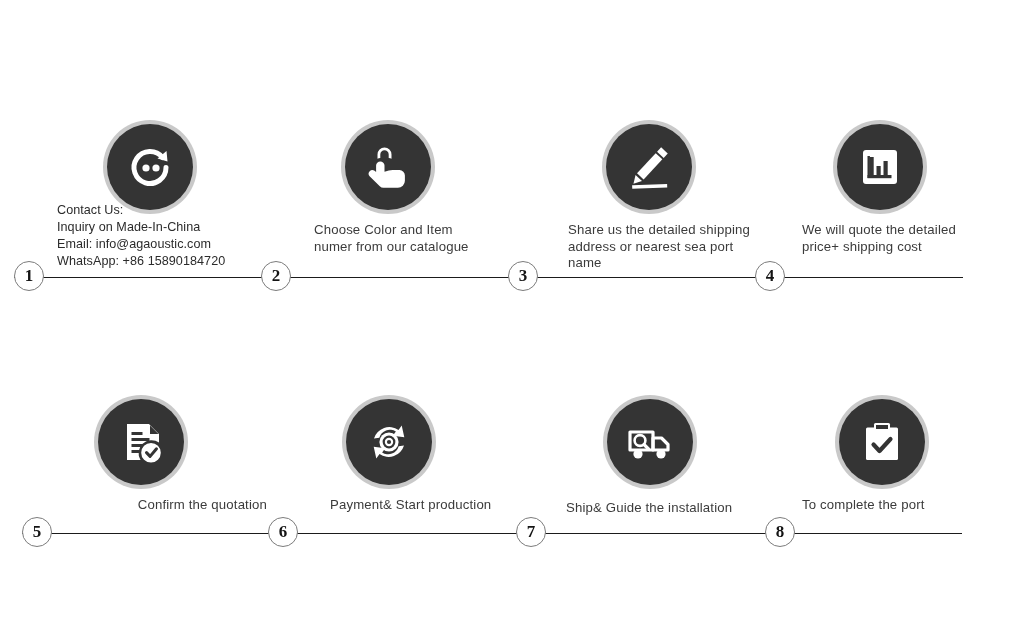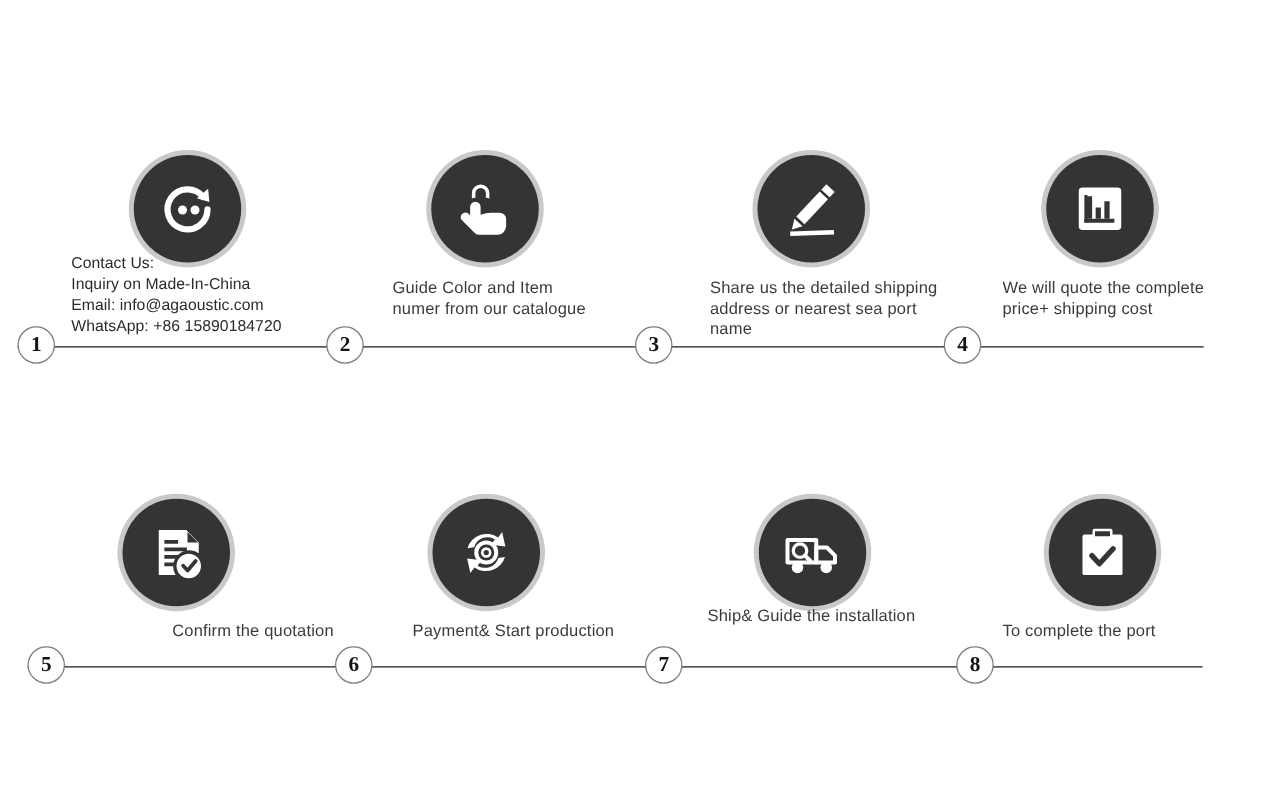--- a/index.html
+++ b/index.html
@@ -148,21 +148,21 @@
     <div class="step" style="left:288px; top:120px;">
       <div class="icon-wrap" style="left:53px;">
         <div class="icon-ring"></div>
         <div class="icon-disc">
           <svg width="52" height="52" viewBox="0 0 52 52">
             <path fill="#ffffff" d="M22.5 6.5 a7 7 0 0 1 7 7 v4.2 a6.6 6.6 0 0 0 -2.6 -0.6 h-0.2 v-3.6 a4.2 4.2 0 0 0 -8.4 0 v3.6 h-0.2 a6.6 6.6 0 0 0 -2.6 0.6 v-4.2 a7 7 0 0 1 7 -7 z"></path>
             <path fill="#ffffff" d="M18.3 20.4 a4.2 4.2 0 0 1 4.2 4.2 v6.1 l4.3 -1.1 a15.5 15.5 0 0 1 3.9 -0.5 h6.8 a5.4 5.4 0 0 1 5.4 5.4 v5.3 a7 7 0 0 1 -7 7 H21.4 a5 5 0 0 1 -3.6 -1.5 L7.6 35.2 a3.7 3.7 0 0 1 5 -5.4 l1.5 1.3 v-6.5 a4.2 4.2 0 0 1 4.2 -4.2 z"></path>
           </svg>
         </div>
       </div>
-      <div class="caption" style="left:26px; top:102px; width:215px;">Guide Color and Item
+      <div class="caption" style="left:26px; top:102px; width:215px;">Choose Color and Item
 numer from our catalogue</div>
     </div>
 
     <div class="step" style="left:535px; top:120px;">
       <div class="icon-wrap" style="left:67px;">
         <div class="icon-ring"></div>
         <div class="icon-disc">
           <svg width="56" height="56" viewBox="0 0 56 56">
             <g transform="rotate(-2 28 28)">
               <path fill="#ffffff" d="M40.8 8.8 l6.4 6.4 -4.2 4.2 -6.4 -6.4 z"></path>
@@ -185,21 +185,21 @@
           <svg width="56" height="56" viewBox="0 0 56 56">
             <rect x="11" y="11" width="34" height="34" rx="3" fill="#ffffff"></rect>
             <rect x="17.5" y="18" width="4.2" height="18" fill="#343434"></rect>
             <rect x="24.5" y="27" width="4.2" height="9" fill="#343434"></rect>
             <rect x="31.5" y="22" width="4.2" height="14" fill="#343434"></rect>
             <rect x="15.5" y="36" width="24" height="3.2" fill="#343434"></rect>
             <rect x="15.5" y="17" width="2.4" height="22" fill="#343434"></rect>
           </svg>
         </div>
       </div>
-      <div class="caption" style="left:22px; top:102px; width:215px;">We will quote the complete
+      <div class="caption" style="left:22px; top:102px; width:215px;">We will quote the detailed
 price+ shipping cost</div>
     </div>
 
     <div class="timeline" style="top:261px;">
       <div class="tl-line" style="left:14px; width:949px;"></div>
       <div class="node" style="left:14px;">1</div>
       <div class="node" style="left:261px;">2</div>
       <div class="node" style="left:508px;">3</div>
       <div class="node" style="left:755px;">4</div>
     </div>
@@ -257,21 +257,21 @@
             </g>
             <circle cx="16" cy="40" r="4.6" fill="#ffffff"></circle>
             <circle cx="39" cy="40" r="4.6" fill="#ffffff"></circle>
             <g fill="none" stroke="#ffffff" stroke-width="2.6">
               <circle cx="18" cy="26.5" r="5.4"></circle>
               <path d="M22 30.5 l4.5 4.5" stroke-linecap="round" stroke-width="3.2"></path>
             </g>
           </svg>
         </div>
       </div>
-      <div class="caption" style="left:31px; top:90px; width:230px;">Ship&amp; Guide the installation</div>
+      <div class="caption" style="left:31px; top:105px; width:230px;">Ship&amp; Guide the installation</div>
     </div>
 
     <div class="step" style="left:780px; top:137px;">
       <div class="icon-wrap" style="left:55px;">
         <div class="icon-ring"></div>
         <div class="icon-disc">
           <svg width="54" height="54" viewBox="0 0 54 54">
             <rect x="11" y="12.5" width="32" height="32.5" rx="1.5" fill="#ffffff"></rect>
             <rect x="19" y="8" width="16" height="7" rx="1.5" fill="#ffffff"></rect>
             <rect x="21" y="10" width="12" height="4" fill="#343434"></rect>

